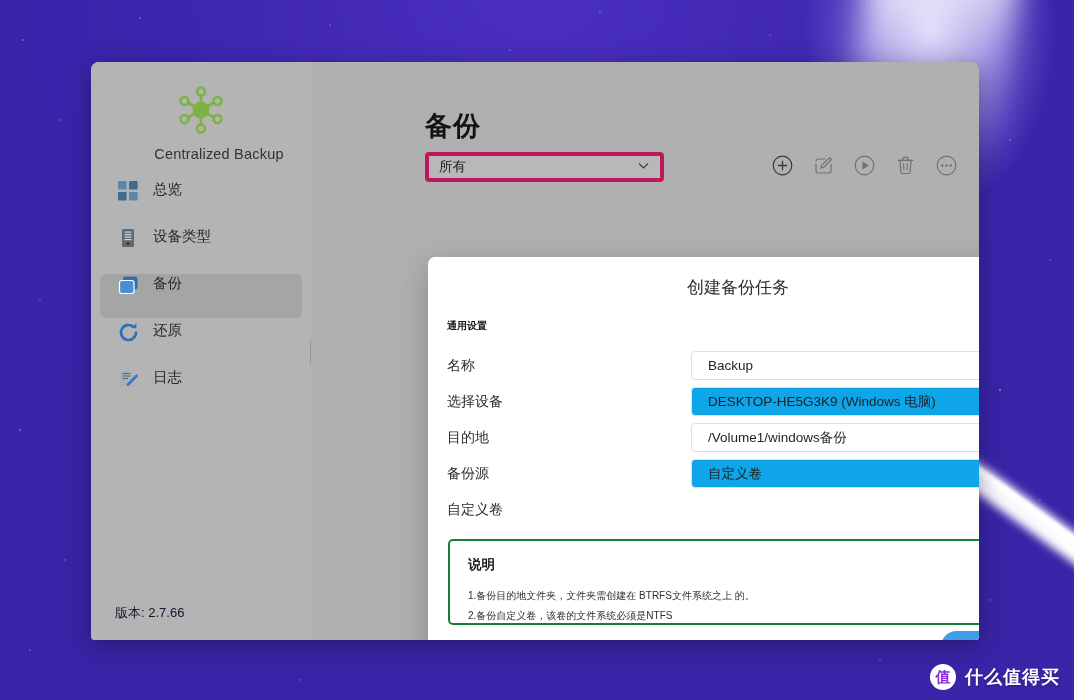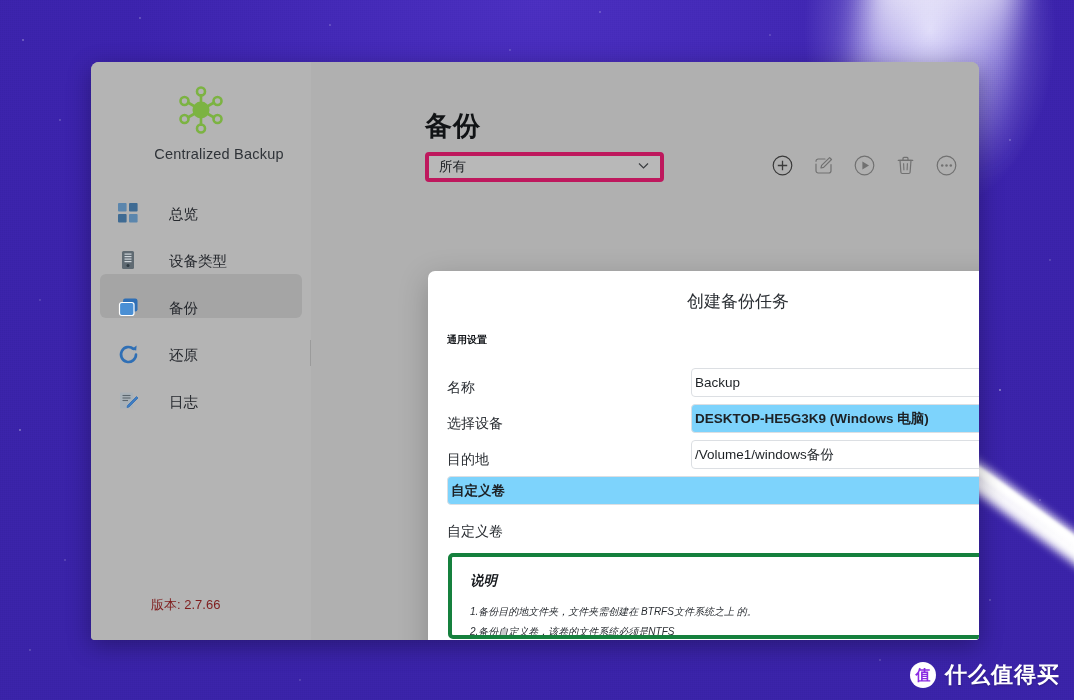--- a/index.html
+++ b/index.html
@@ -117,39 +117,38 @@
   #app-name {
     margin-top: 10px;
     text-align: center;
     font-size: 14.5px;
     color: #2f3338;
     letter-spacing: .2px;
     margin-left: 36px;
   }
   #nav { margin-top: 18px; }
   .nav-item {
-    display: flex; align-items: flex-end;
+    display: flex; align-items: flex-start;
     height: 44px;
     margin: 0 9px 3px 9px;
     padding-left: 17px;
     border-radius: 6px;
     cursor: default;
-    gap: 16px;
   }
   .nav-item.active { background: #a5a5a5; }
   .nav-icon {
     width: 22px; height: 22px;
     display:flex; align-items:center; justify-content:center;
     margin-right: 14px;
   }
   .nav-label { font-size: 14.5px; color: #26292e; }
 
   #version {
-    position: absolute; left: 24px; bottom: 26px;
-    font-size: 13px; color: #7f1d1d; margin-left: 36px;
+    position: absolute; left: 24px; bottom: 18px;
+    font-size: 13px; color: #0f172a;
   }
 
   
   #splitter {
     position: absolute; left: 219px; top: 278px;
     width: 4px; height: 26px;
     display:flex; justify-content:space-between;
   }
   #splitter i { display:block; width:1px; height:100%; background:#9b9b9b; }
 
@@ -183,67 +182,66 @@
   .tb-btn {
     width: 22px; height: 22px;
     display:flex; align-items:center; justify-content:center;
     color: #717171;
   }
   .tb-btn.enabled { color: #3a3a3a; }
 
   
   #dialog {
     position: absolute;
-    left: 337px; top: 209px;
+    left: 337px; top: 195px;
     width: 620px; height: 418px;
     background: #ffffff;
     border-radius: 7px;
     box-shadow: 0 8px 30px rgba(0,0,0,.22);
     overflow: hidden;
   }
   #dialog-title {
     margin-top: 19px;
     text-align: center;
     font-size: 17px; color: #2a2e33;
   }
   #dialog-body { padding: 20px 21px 0 19px; }
   #section-title {
     font-size: 10px; font-weight: bold; color: #16191d;
     margin-bottom: 15px;
   }
   .form-row {
-    display: flex; align-items: flex-end;
+    display: flex; align-items: center;
     height: 35px; margin-bottom: 1px;
   }
   .form-label {
     width: 244px;
     font-size: 14px; color: #2a2e33;
   }
   .field {
     flex: 1; height: 29px;
     border: 1px solid #dcdfe3;
     border-radius: 4px;
     display:flex; align-items:center;
-    padding: 0 3px;
+    padding: 0 16px;
     box-sizing: border-box;
     font-size: 13.5px; color: #1d2125;
     background: #ffffff;
   }
-  .field.gray { background: #7dd3fc; font-weight: bold; }
+  .field.gray { background: #0ea5e9; }
   .field .val { overflow:hidden; white-space:nowrap; }
 
   #desc-box {
     margin: 12px 1px 0 1px;
     height: 86px;
-    border: 4px solid #15803d;
+    border: 2px solid #15803d;
     border-radius: 5px;
     padding: 15px 18px 0 18px;
     box-sizing: border-box;
     overflow: hidden;
-    font-style: italic;
   }
   #desc-title {
     font-size: 13.5px; font-weight: bold; color: #16191d;
     margin-bottom: 12px;
   }
   .desc-line {
     font-size: 10px; color: #2a2e33; line-height: 20px;
   }
 
   #dialog-footer {
@@ -265,21 +263,21 @@
     position: absolute; right: 14px; bottom: 10px;
     display: flex; align-items: center; gap: 9px;
   }
   #wm-badge {
     width: 26px; height: 26px; border-radius: 50%;
     background: #ffffff; color: #8a2be2;
     display:flex; align-items:center; justify-content:center;
     font-size: 15px; font-weight: bold;
   }
   #wm-text {
-    color: #ffffff; font-size: 22px; font-weight: bold;
+    color: #ffffff; font-size: 18px; font-weight: bold;
     letter-spacing: 1px;
     text-shadow: 0 1px 2px rgba(0,0,0,.25);
   }
 </style>
 </head>
 <body>
 
 <div id="desktop">
   <div id="stars"></div>
   <div id="plume"></div>
@@ -492,20 +490,21 @@
 
         <div class="form-row">
           <div class="form-label">目的地</div>
           <div class="field">
             <span class="val">/Volume1/windows备份</span>
 
           </div>
         </div>
 
         <div class="form-row">
+          <div class="form-label">备份源</div>
           <div class="field gray">
             <span class="val">自定义卷</span>
 
           </div>
         </div>
 
         <div class="form-row">
           <div class="form-label">自定义卷</div>
         </div>
 

